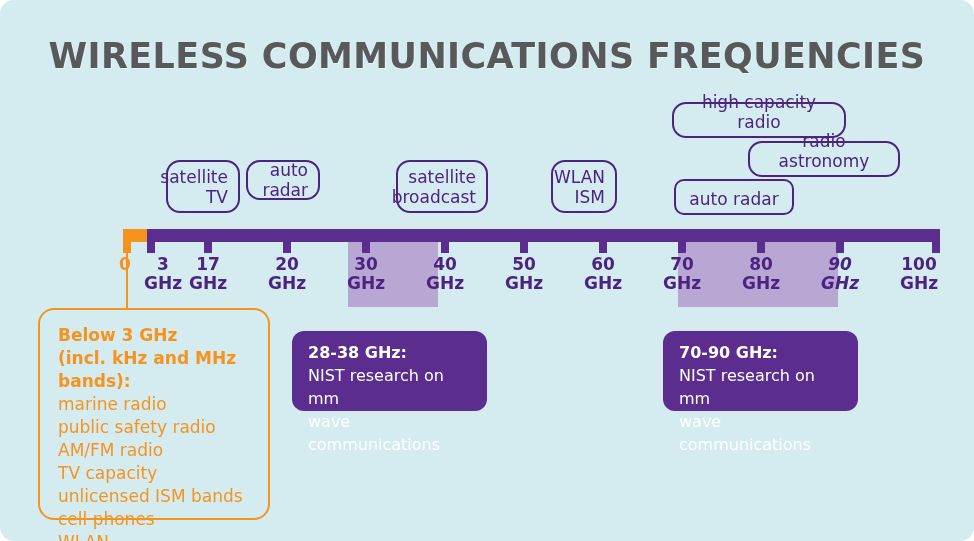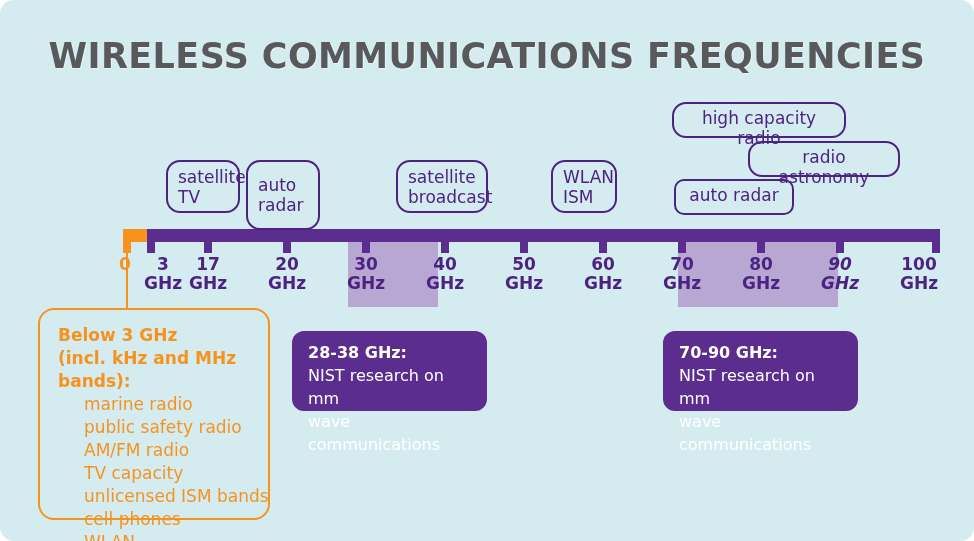--- a/index.html
+++ b/index.html
@@ -120,21 +120,21 @@
   .bubble {
     position: absolute;
     border: 2px solid #4d2382;
     border-radius: 14px;
     color: #4d2382;
     font-size: 17px;
     line-height: 20px;
     text-align: center;
     font-family: "DejaVu Sans", sans-serif;
     display: flex;
-    align-items: flex-start;
+    align-items: flex-end;
     justify-content: center;
     box-sizing: border-box;
     padding: 4px 10px;
     background: transparent;
   }
 
   
   #orange-box {
     position: absolute;
     left: 38px;
@@ -152,21 +152,21 @@
   }
   #orange-box .hdr {
     font-weight: bold;
     display: block;
   }
   #orange-box ul {
     margin: 0;
     padding: 0;
     list-style: none;
   }
-  #orange-box li { white-space: nowrap; margin-left: 26px; }
+  #orange-box li { white-space: nowrap; }
 
   
   .nist-box {
     position: absolute;
     background: #5b2d8e;
     border-radius: 12px;
     color: #ffffff;
     font-size: 16px;
     line-height: 23px;
     box-sizing: border-box;
@@ -257,21 +257,21 @@
     </div>
 
     <div id="connector"></div>
   </div>
 
   <div class="bubble" style="left:166px; top:160px; width:74px; height:53px; flex-direction:column;">
     <span>satellite</span>
     <span>TV</span>
   </div>
 
-  <div class="bubble" style="left:246px; top:160px; width:74px; height:70px; flex-direction:column;">
+  <div class="bubble" style="left:246px; top:160px; width:74px; height:40px; flex-direction:column;">
     <span>auto</span>
     <span>radar</span>
   </div>
 
   <div class="bubble" style="left:396px; top:160px; width:92px; height:53px; flex-direction:column;">
     <span>satellite</span>
     <span>broadcast</span>
   </div>
 
   <div class="bubble" style="left:551px; top:160px; width:66px; height:53px; flex-direction:column;">

